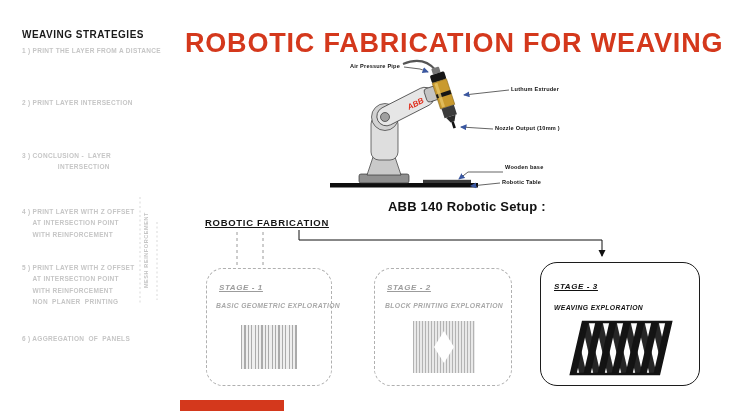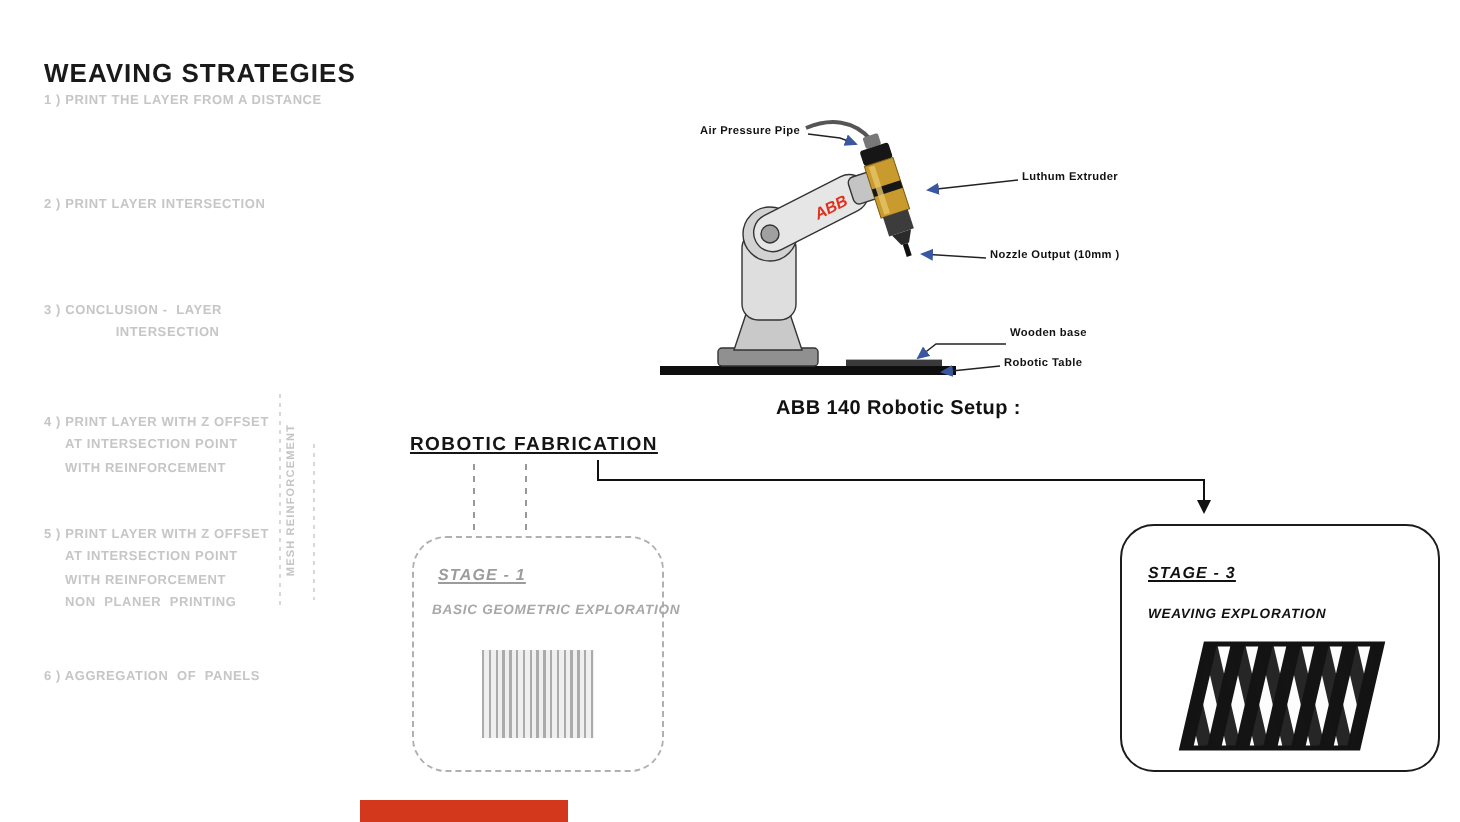--- a/index.html
+++ b/index.html
@@ -2,32 +2,32 @@
 <html><head>
 <meta charset="utf-8">
 <style>
   html,body{margin:0;padding:0;background:#fff;}
   .slide{position:relative;width:730px;height:411px;background:#ffffff;overflow:hidden;
          font-family:"Liberation Sans",sans-serif;}
   .abs{position:absolute;}
   .overlay{pointer-events:none;}
 
   
-  .sb-title{font-size:13px;font-weight:bold;color:#1a1a1a;letter-spacing:.5px;}
+  .sb-title{font-size:10px;font-weight:bold;color:#1a1a1a;letter-spacing:.5px;}
   .sb-item{font-size:6.5px;font-weight:bold;color:#c6c6c6;letter-spacing:.3px;
            line-height:1.75;white-space:pre-wrap;}
   .mesh-note{font-size:5.5px;font-weight:bold;color:#c4c4c4;letter-spacing:.6px;
              width:110px;text-align:center;transform:rotate(-90deg);transform-origin:0 0;}
 
   
   .main-title{font-size:27px;font-weight:800;color:#d4381c;letter-spacing:.8px;white-space:nowrap;}
 
   
   .rlabel{font-size:5.6px;font-weight:bold;color:#111;letter-spacing:.2px;white-space:nowrap;}
-  .caption{font-size:10px;font-weight:bold;color:#111;letter-spacing:.2px;white-space:nowrap;}
+  .caption{font-size:13px;font-weight:bold;color:#111;letter-spacing:.2px;white-space:nowrap;}
 
   
   .strategies-title{font-size:9.5px;font-weight:bold;color:#151515;letter-spacing:.7px;
                     text-decoration:underline;white-space:nowrap;}
   .stage{position:absolute;border:1.6px dashed #b0b0b0;border-radius:17px;box-sizing:border-box;font-style:italic;}
   .stage.solid{border:1.8px solid #1c1c1c;}
   .stage > div, .stage > svg{position:absolute;}
   .stage-label{font-size:8px;font-weight:bold;letter-spacing:.6px;text-decoration:underline;
                color:#9c9c9c;white-space:nowrap;}
   .stage-desc{font-size:6.8px;font-weight:bold;letter-spacing:.35px;color:#a8a8a8;white-space:nowrap;}
@@ -53,20 +53,21 @@
   <div class="abs sb-item" style="left:22px;top:206px">4 ) PRINT LAYER WITH Z OFFSET
      AT INTERSECTION POINT
      WITH REINFORCEMENT</div>
   <div class="abs sb-item" style="left:22px;top:262px">5 ) PRINT LAYER WITH Z OFFSET
      AT INTERSECTION POINT
      WITH REINFORCEMENT
      NON  PLANER  PRINTING</div>
   <div class="abs sb-item" style="left:22px;top:333px">6 ) AGGREGATION  OF  PANELS</div>
   <div class="abs mesh-note" style="left:143px;top:305px">MESH  REINFORCEMENT</div>
 
+  <div class="abs main-title" style="left:185px;top:28px">ROBOTIC  FABRICATION FOR WEAVING</div>
 
   <svg class="abs" style="left:325px;top:58px" width="260" height="150" viewBox="0 0 260 150">
 
     <rect x="5" y="125" width="148" height="4.5" fill="#0e0e0e"></rect>
     <rect x="98" y="121.8" width="48" height="3.2" fill="#3a3a3a"></rect>
 
     <g stroke="#333" stroke-width="0.7">
       <rect x="34" y="116" width="50" height="9" rx="2" fill="#909090"></rect>
       <polygon points="42,117 76,117 70,99 48,99" fill="#c9c9c9"></polygon>
       <rect x="46" y="58" width="27" height="44" rx="8" fill="#dedede"></rect>
@@ -101,22 +102,29 @@
   <div class="abs caption" style="left:388px;top:199px">ABB 140 Robotic Setup :</div>
 
   <div class="abs strategies-title" style="left:205px;top:217px">ROBOTIC  FABRICATION</div>
 
   <div class="stage" style="left:206px;top:268px;width:126px;height:118px">
     <div class="stage-label" style="left:12px;top:14px">STAGE - 1</div>
     <div class="stage-desc" style="left:9px;top:33px">BASIC  GEOMETRIC  EXPLORATION</div>
     <div class="stripes1" style="left:34px;top:56px;width:56px;height:44px"></div>
   </div>
 
+  <div class="stage" style="left:374px;top:268px;width:138px;height:118px">
+    <div class="stage-label" style="left:12px;top:14px">STAGE - 2</div>
+    <div class="stage-desc" style="left:10px;top:33px">BLOCK PRINTING  EXPLORATION</div>
+    <div class="stripes2" style="left:38px;top:52px;width:62px;height:52px">
+      <div class="diamond"></div>
+    </div>
+  </div>
 
-  <div class="stage solid" style="left:560px;top:262px;width:160px;height:124px">
+  <div class="stage solid" style="left:540px;top:262px;width:160px;height:124px">
     <div class="stage-label" style="left:13px;top:19px">STAGE - 3</div>
     <div class="stage-desc" style="left:13px;top:41px">WEAVING  EXPLORATION</div>
     <svg style="left:26px;top:54px" width="108" height="62" viewBox="0 0 108 62">
       <defs>
         <clipPath id="latClip">
             <polygon points="16,5 104,5 92,57 4,57"></polygon>
           </clipPath>
       </defs>
       <g clip-path="url(#latClip)">
         <rect width="108" height="62" fill="#fdfdfd"></rect>

